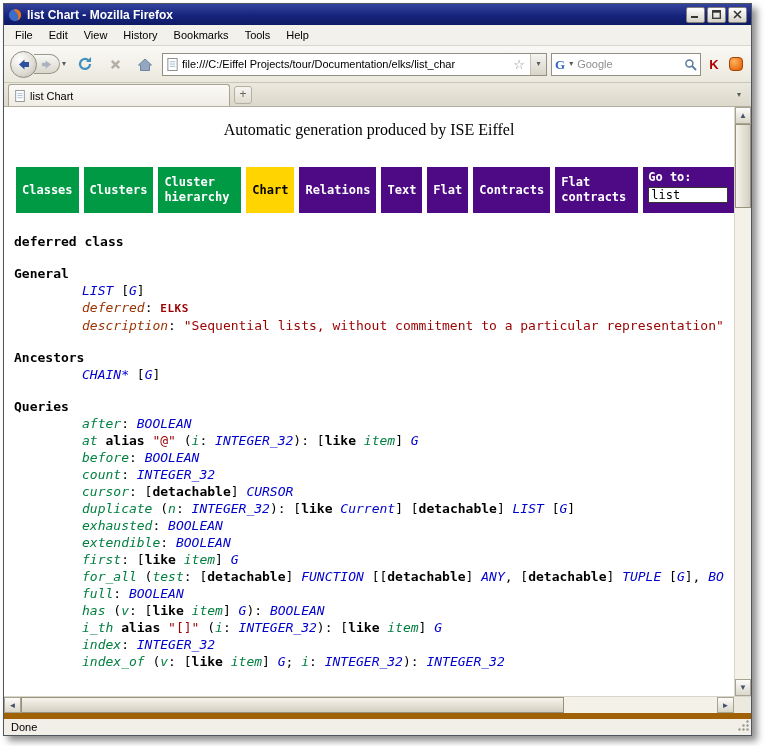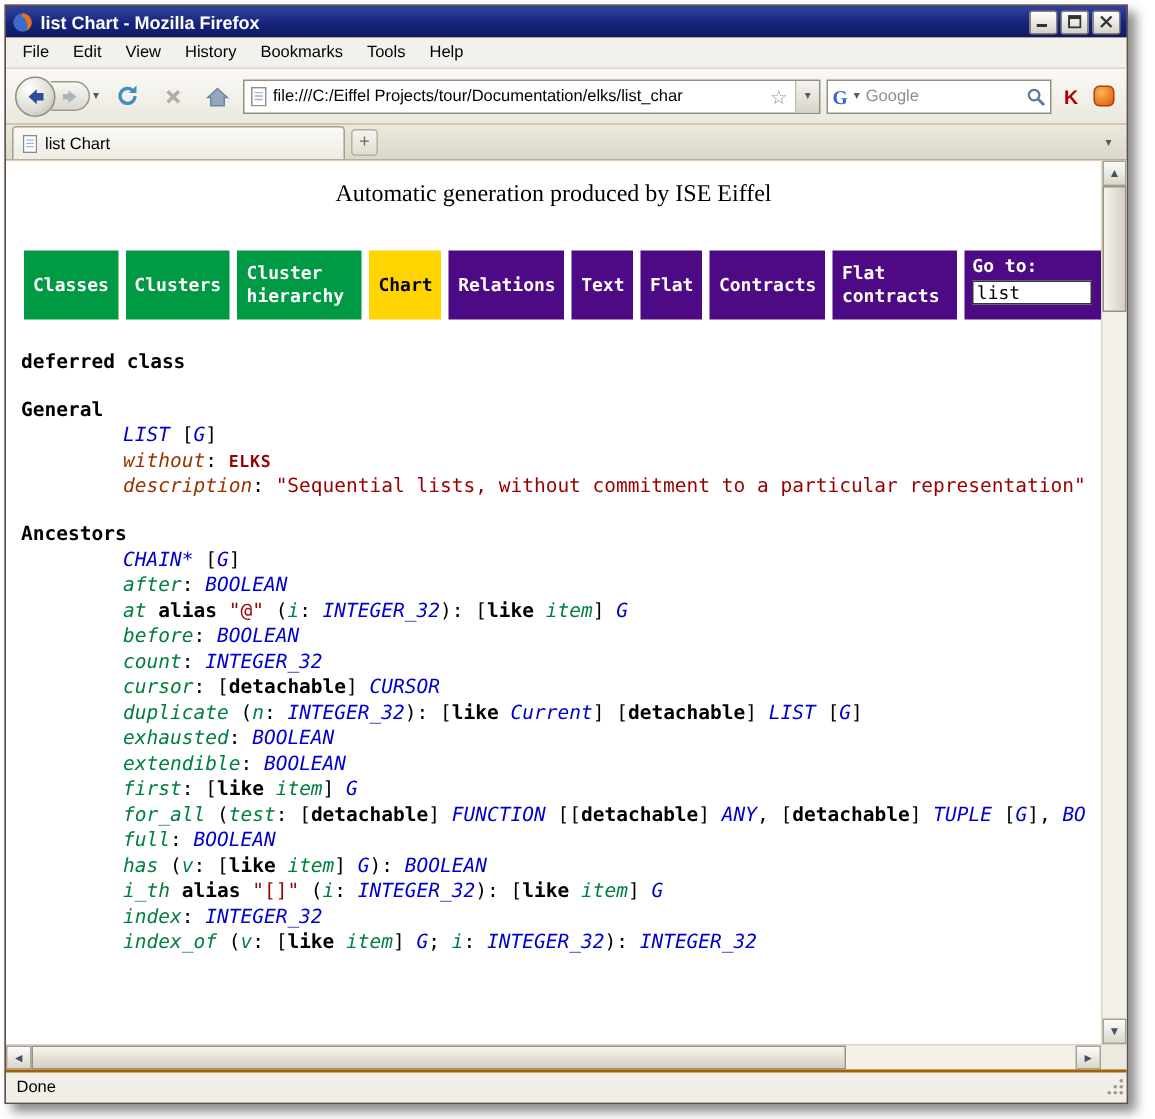--- a/index.html
+++ b/index.html
@@ -94,21 +94,21 @@
   .vtrack { flex:1; position:relative; }
   .vthumb { position:absolute; top:0; left:0; right:0; height:84px; background:linear-gradient(90deg,#f6f4ec,#d3cfc1);
     border:1px solid #96927e; }
   .hscrollrow { height:17px; display:flex; background:#f3f1e8; border-top:1px solid #d9d5c9; flex:0 0 auto; }
   .htrack { flex:1; position:relative; }
   .hthumb { position:absolute; left:0; top:0; bottom:0; width:78%; background:linear-gradient(#f6f4ec,#d3cfc1);
     border:1px solid #96927e; }
   .corner { width:17px; background:#ece9df; flex:0 0 auto; }
 
   
-  .statusbar { height:22px; background:#f1efe8; border-top:2px solid #a16207; display:flex; align-items:center;
+  .statusbar { height:22px; background:#f1efe8; border-top:6px solid #a16207; display:flex; align-items:center;
     padding:0 7px; font-size:11px; color:#000; position:relative; flex:0 0 auto; }
   .grip { position:absolute; right:1px; bottom:1px; }
 </style>
 </head>
 <body>
 
 <div class="window">
 
   <div class="titlebar">
     <span style="display:flex">
@@ -246,24 +246,25 @@
           <div class="goto" id="goto-button">
           <div>Go to:</div>
           <input value="list" style="">
         </div>
       </div>
 
       <div id="doc">
           <div class="line"><span class="seg-kw">deferred class</span></div>
           <div class="line gap"><span class="seg-kw">General</span></div>
           <div class="line ind"><span class="seg-cls">LIST</span><span class="seg-pl"> [</span><span class="seg-cls">G</span><span class="seg-pl">]</span></div>
-          <div class="line ind"><span class="seg-redi">without</span><span class="seg-pl">: </span><span class="seg-sc">ELKS</span></div>
+          <div class="line ind"><span class="seg-redi">deferred</span><span class="seg-pl">: </span><span class="seg-sc">ELKS</span></div>
           <div class="line ind"><span class="seg-redi">description</span><span class="seg-pl">: </span><span class="seg-red">"Sequential lists, without commitment to a particular representation"</span></div>
           <div class="line gap"><span class="seg-kw">Ancestors</span></div>
           <div class="line ind"><span class="seg-cls">CHAIN*</span><span class="seg-pl"> [</span><span class="seg-cls">G</span><span class="seg-pl">]</span></div>
+          <div class="line gap"><span class="seg-kw">Queries</span></div>
           <div class="line ind"><span class="seg-feat">after</span><span class="seg-pl">: </span><span class="seg-cls">BOOLEAN</span></div>
           <div class="line ind"><span class="seg-feat">at</span><span class="seg-pl"> </span><span class="seg-kw">alias</span><span class="seg-pl"> </span><span class="seg-red">"@"</span><span class="seg-pl"> (</span><span class="seg-feat">i</span><span class="seg-pl">: </span><span class="seg-cls">INTEGER_32</span><span class="seg-pl">): [</span><span class="seg-kw">like</span><span class="seg-pl"> </span><span class="seg-feat">item</span><span class="seg-pl">] </span><span class="seg-cls">G</span></div>
           <div class="line ind"><span class="seg-feat">before</span><span class="seg-pl">: </span><span class="seg-cls">BOOLEAN</span></div>
           <div class="line ind"><span class="seg-feat">count</span><span class="seg-pl">: </span><span class="seg-cls">INTEGER_32</span></div>
           <div class="line ind"><span class="seg-feat">cursor</span><span class="seg-pl">: [</span><span class="seg-kw">detachable</span><span class="seg-pl">] </span><span class="seg-cls">CURSOR</span></div>
           <div class="line ind"><span class="seg-feat">duplicate</span><span class="seg-pl"> (</span><span class="seg-feat">n</span><span class="seg-pl">: </span><span class="seg-cls">INTEGER_32</span><span class="seg-pl">): [</span><span class="seg-kw">like</span><span class="seg-pl"> </span><span class="seg-cls">Current</span><span class="seg-pl">] [</span><span class="seg-kw">detachable</span><span class="seg-pl">] </span><span class="seg-cls">LIST</span><span class="seg-pl"> [</span><span class="seg-cls">G</span><span class="seg-pl">]</span></div>
           <div class="line ind"><span class="seg-feat">exhausted</span><span class="seg-pl">: </span><span class="seg-cls">BOOLEAN</span></div>
           <div class="line ind"><span class="seg-feat">extendible</span><span class="seg-pl">: </span><span class="seg-cls">BOOLEAN</span></div>
           <div class="line ind"><span class="seg-feat">first</span><span class="seg-pl">: [</span><span class="seg-kw">like</span><span class="seg-pl"> </span><span class="seg-feat">item</span><span class="seg-pl">] </span><span class="seg-cls">G</span></div>
           <div class="line ind"><span class="seg-feat">for_all</span><span class="seg-pl"> (</span><span class="seg-feat">test</span><span class="seg-pl">: [</span><span class="seg-kw">detachable</span><span class="seg-pl">] </span><span class="seg-cls">FUNCTION</span><span class="seg-pl"> [[</span><span class="seg-kw">detachable</span><span class="seg-pl">] </span><span class="seg-cls">ANY</span><span class="seg-pl">, [</span><span class="seg-kw">detachable</span><span class="seg-pl">] </span><span class="seg-cls">TUPLE</span><span class="seg-pl"> [</span><span class="seg-cls">G</span><span class="seg-pl">], </span><span class="seg-cls">BO</span></div>

